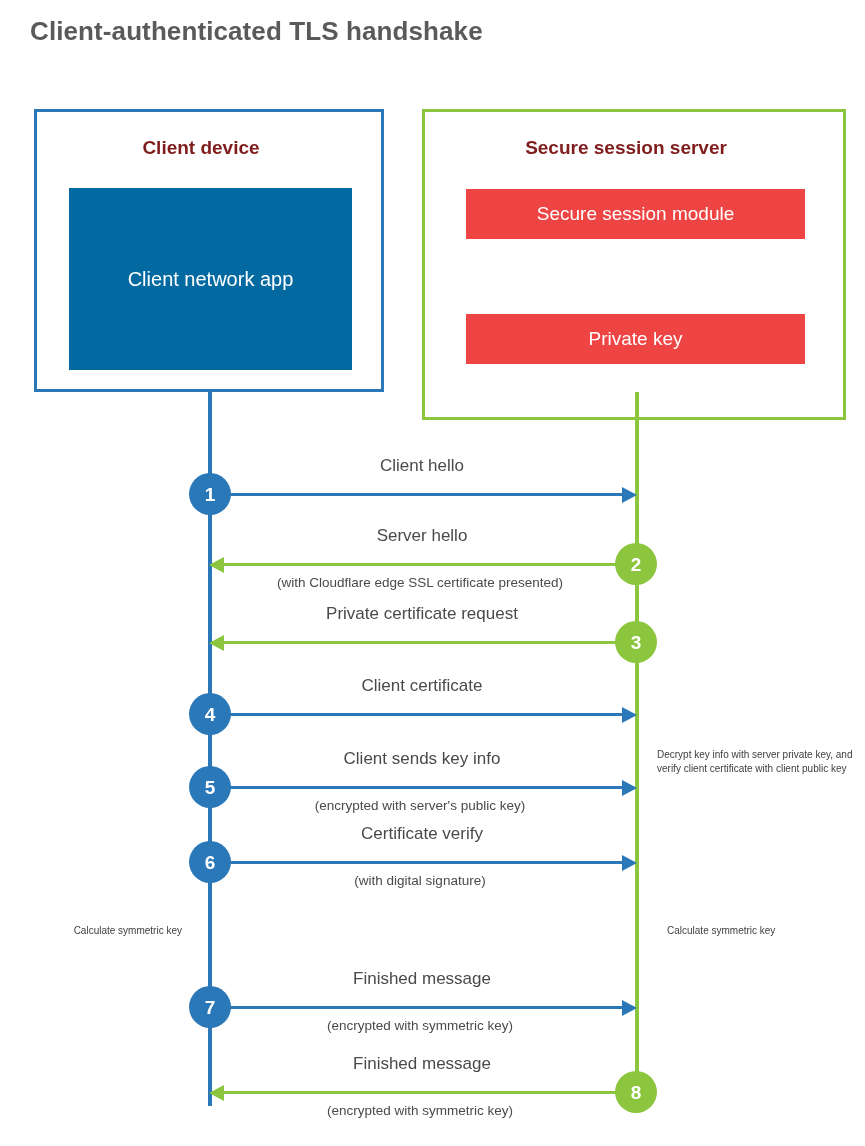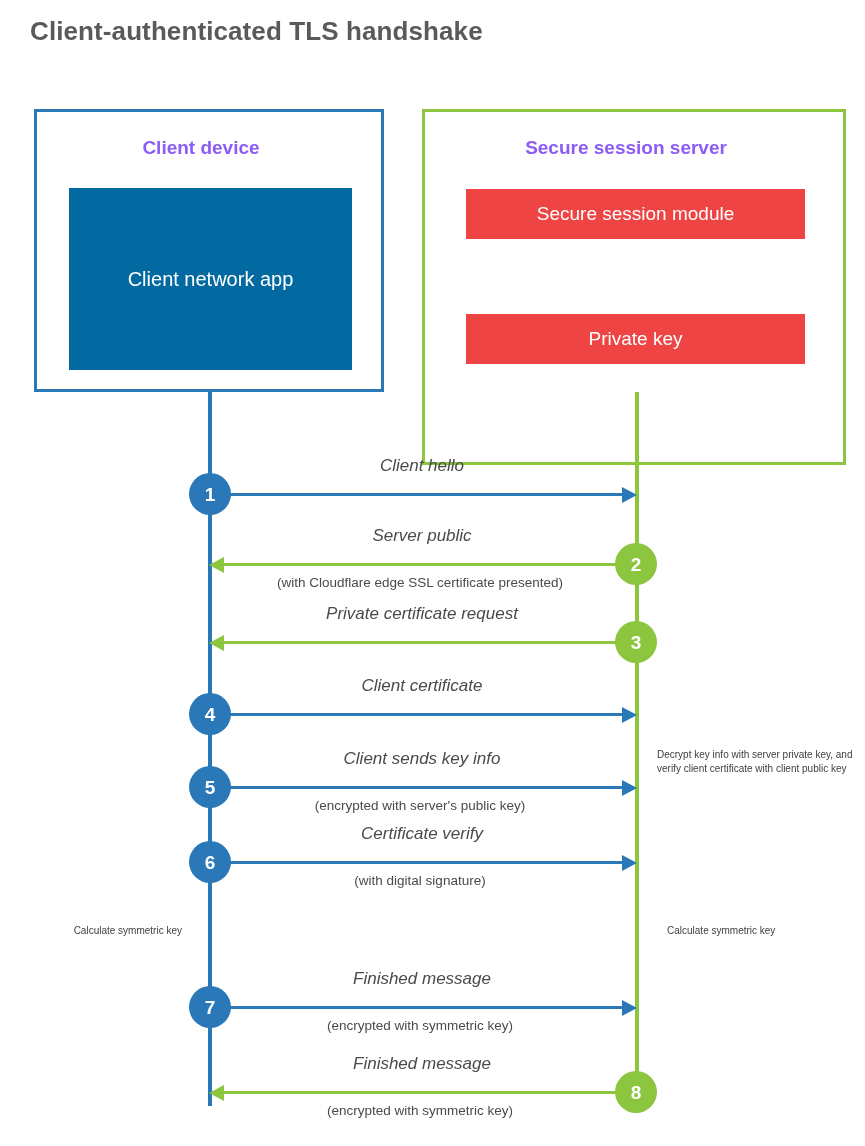--- a/index.html
+++ b/index.html
@@ -32,30 +32,30 @@
     position: absolute;
     background: #ffffff;
   }
   #client-box {
     left: 34px; top: 109px;
     width: 350px; height: 283px;
     border: 3px solid #2a78b8;
   }
   #server-box {
     left: 422px; top: 109px;
-    width: 424px; height: 356px;
+    width: 424px; height: 311px;
     border: 3px solid #8cc63f;
   }
   .party-title {
     position: absolute;
     left: 0; right: 16px; top: 25px;
     text-align: center;
     font-size: 19px;
     font-weight: bold;
-    color: #8b5cf6;
+    color: #7f1d1d;
   }
   #client-app-block {
     position: absolute;
     left: 32px; top: 76px;
     width: 283px; height: 182px;
     background: #0369a1;
     display: flex;
     align-items: center;
     justify-content: center;
     text-align: center;
@@ -116,21 +116,20 @@
   .green.dir-left  .arrow-head { border-right-color: #8cc63f; }
 
   .msg-label {
     position: absolute;
     left: 210px; width: 424px;
     text-align: center;
     font-size: 17px;
     color: #4a4a4a;
     top: -38px;
     white-space: nowrap;
-    font-style: italic;
   }
   .msg-sublabel {
     position: absolute;
     left: 130px; width: 580px;
     text-align: center;
     font-size: 13.5px;
     color: #4a4a4a;
     top: 11px;
     white-space: nowrap;
   }
@@ -198,21 +197,21 @@
   <div class="lifeline" id="server-lifeline"></div>
 
   <div id="messages-layer">
       <div class="msg blue dir-right" style="top: 494px;">
         <div class="msg-label">Client hello</div>
         <div class="arrow-line"></div>
         <div class="arrow-head"></div>
         <div class="step-circle on-left blue-c">1</div>
       </div>
       <div class="msg green dir-left" style="top: 564px;">
-        <div class="msg-label">Server public</div>
+        <div class="msg-label">Server hello</div>
         <div class="arrow-line"></div>
         <div class="arrow-head"></div>
         <div class="msg-sublabel">(with Cloudflare edge SSL certificate presented)</div>
         <div class="step-circle on-right green-c">2</div>
       </div>
       <div class="msg green dir-left" style="top: 642px;">
         <div class="msg-label">Private certificate request</div>
         <div class="arrow-line"></div>
         <div class="arrow-head"></div>
         <div class="step-circle on-right green-c">3</div>

